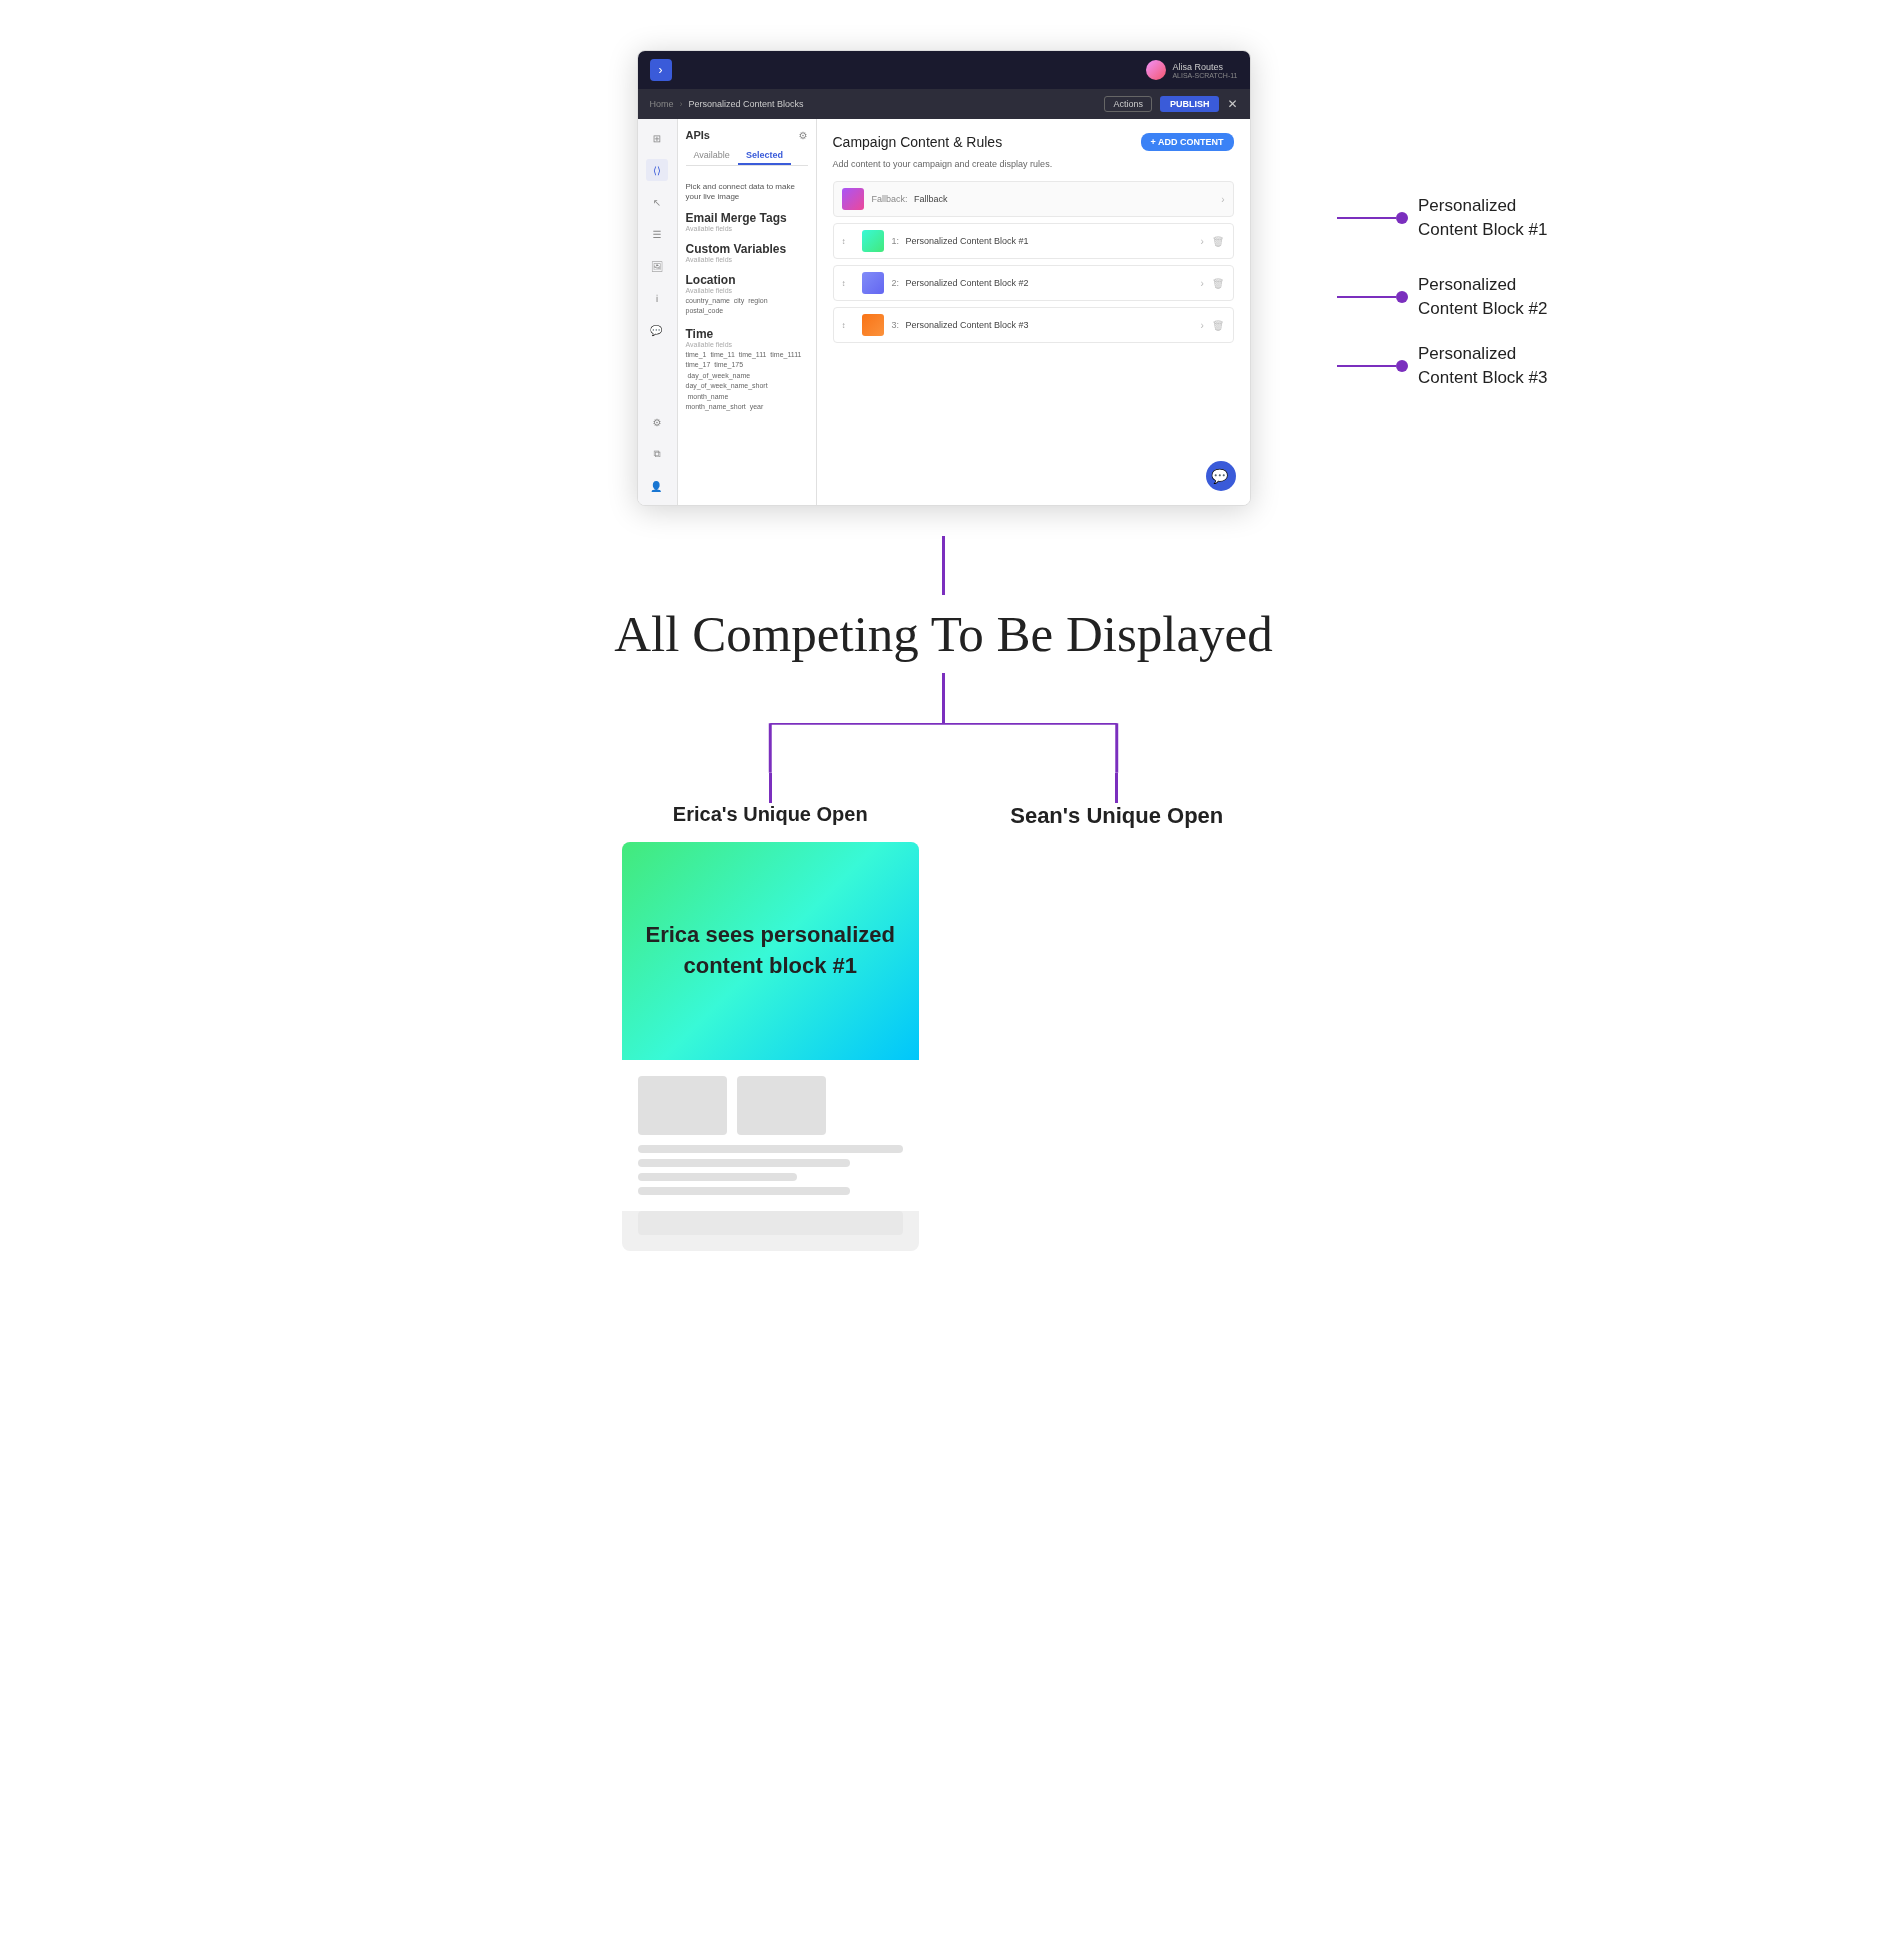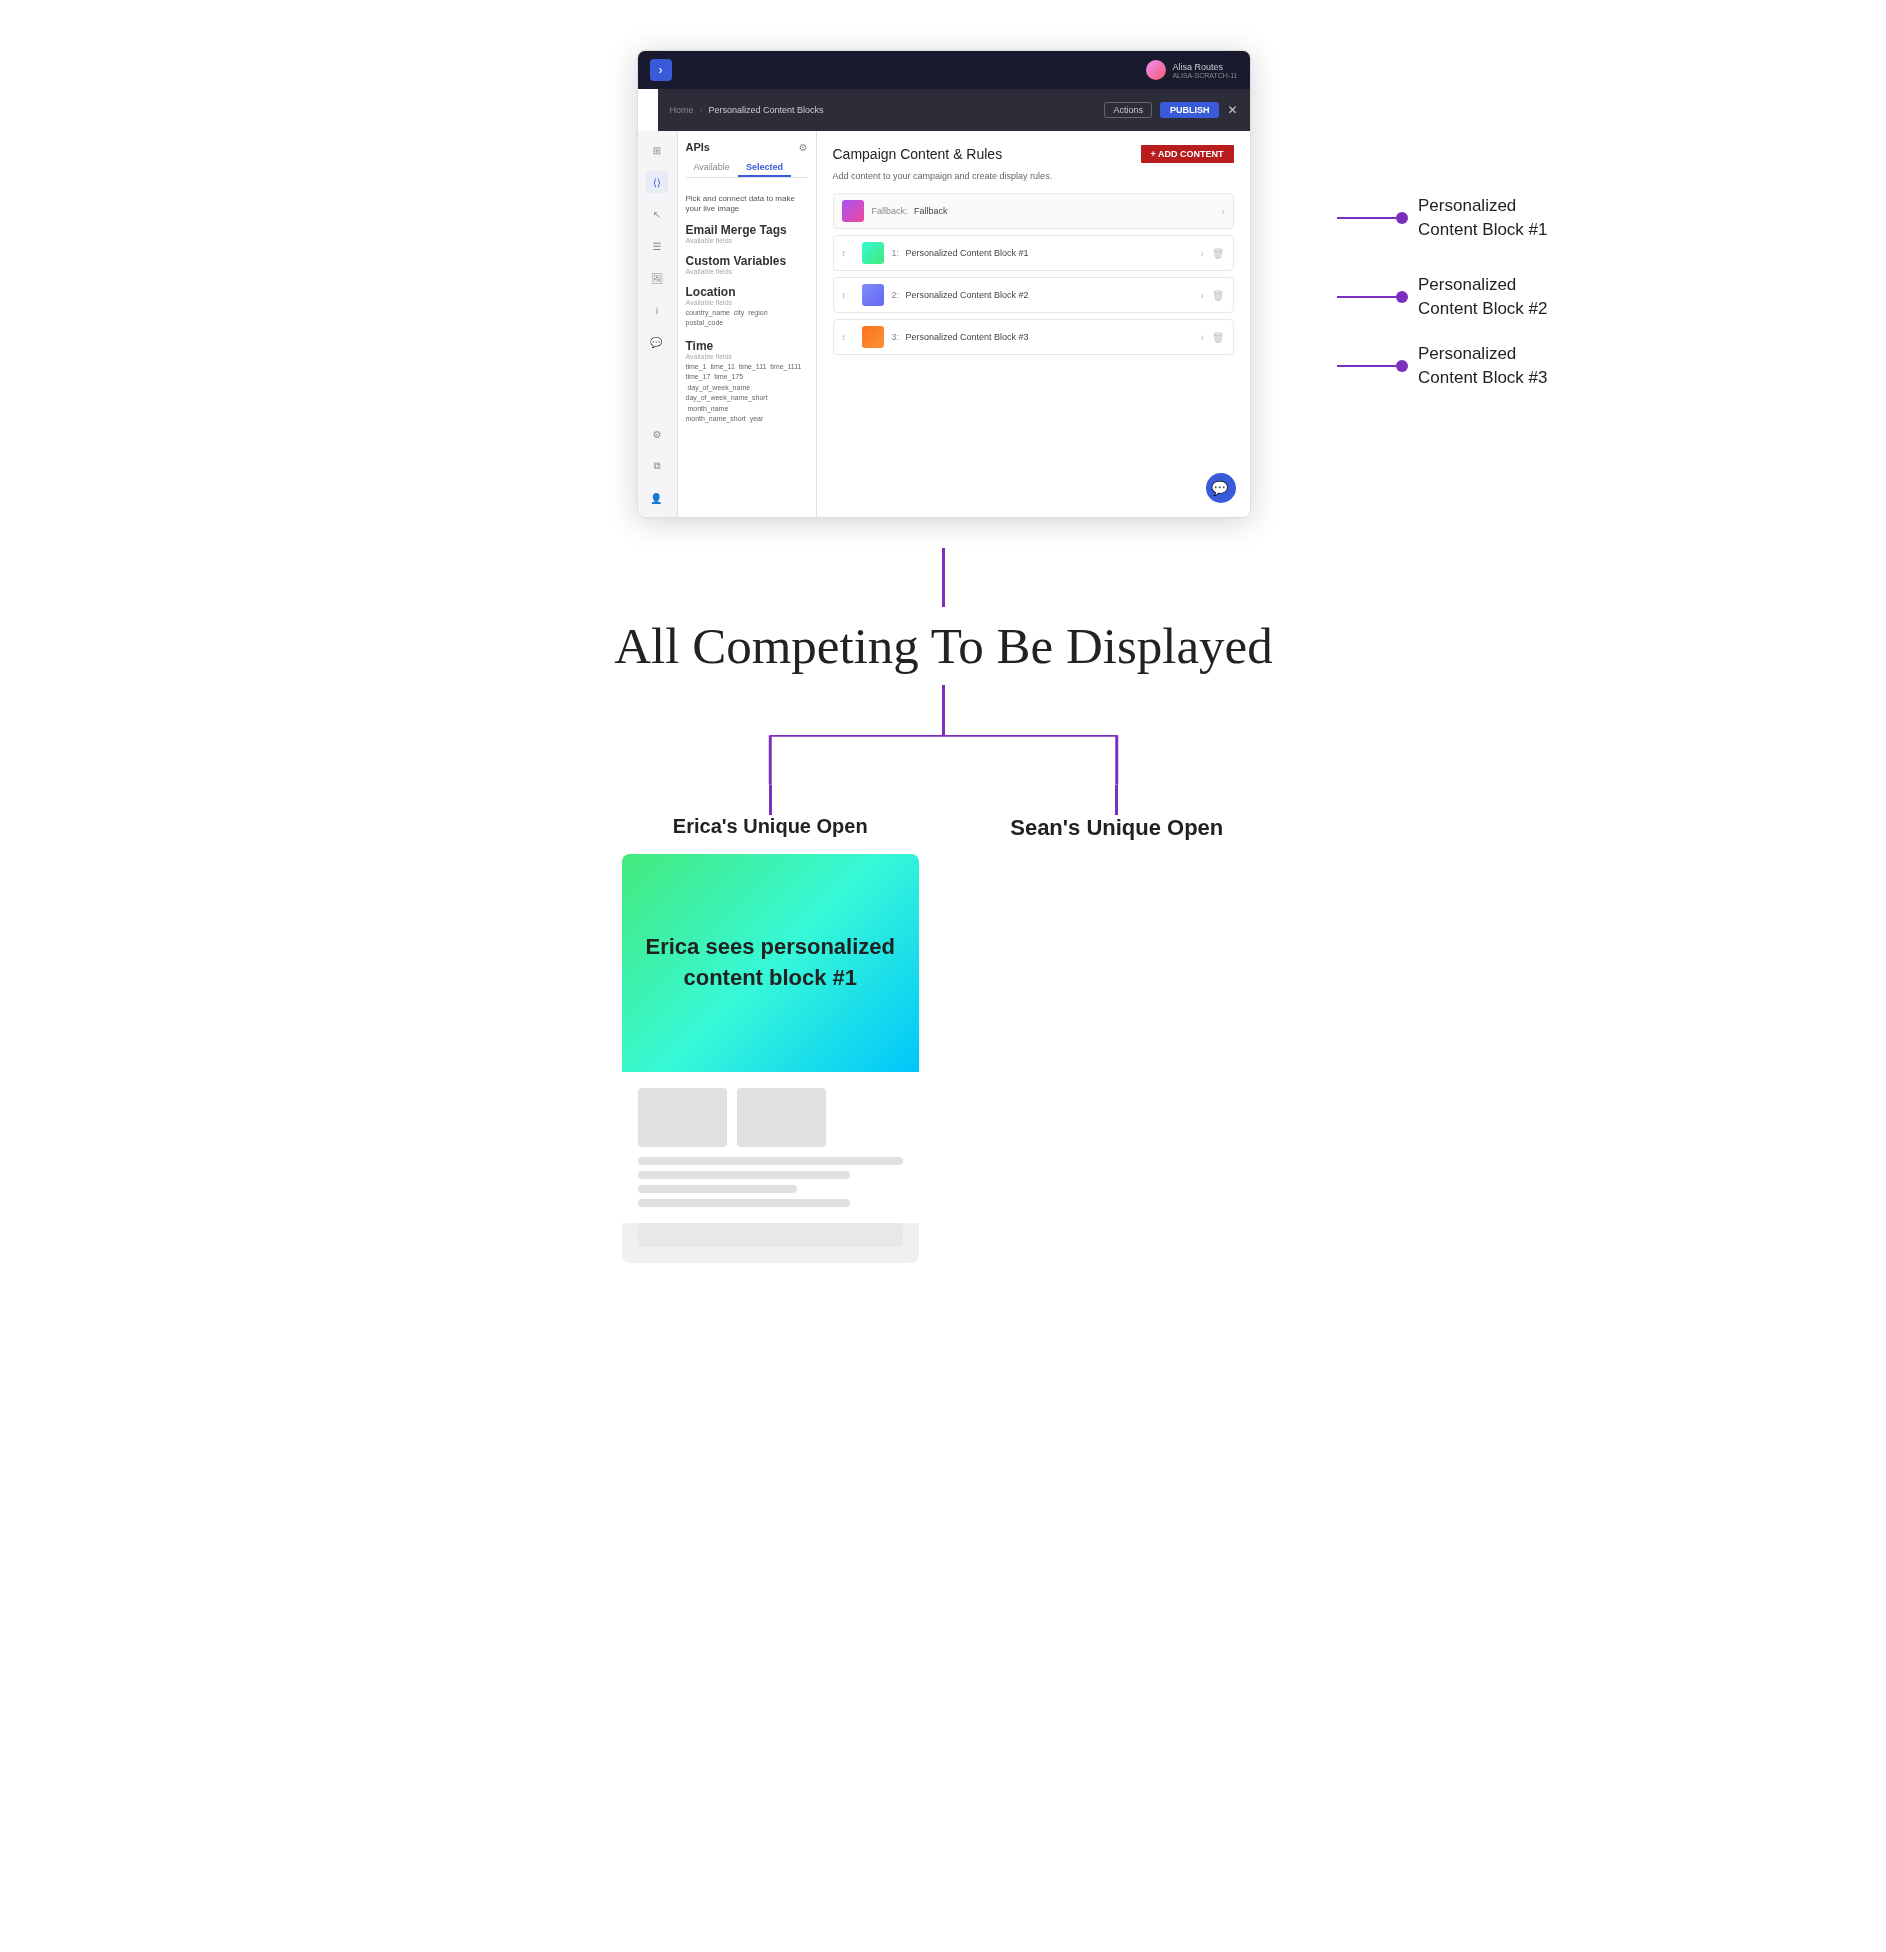--- a/index.html
+++ b/index.html
@@ -70,26 +70,25 @@
     .user-avatar {
       width: 20px;
       height: 20px;
       border-radius: 50%;
       background: linear-gradient(135deg, #f093fb, #f5576c);
     }
 
     
     .mockup-subbar {
       background: #2d2d3a;
-      height: 42px;
+      height: 30px;
       display: flex;
       align-items: center;
       justify-content: space-between;
       padding: 0 12px;
-      margin-left: 20px;
     }
 
     .subbar-actions {
       display: flex;
       align-items: center;
       gap: 8px;
     }
 
     .actions-btn {
       background: transparent;
@@ -245,24 +244,24 @@
       margin-bottom: 8px;
     }
 
     .campaign-title {
       font-size: 14px;
       font-weight: normal;
       color: #222;
     }
 
     .add-content-btn {
-      background: #b91c1c;
+      background: #3b82f6;
       color: #fff;
       border: none;
-      border-radius: 1px;
+      border-radius: 8px;
       font-size: 9px;
       padding: 4px 10px;
       cursor: pointer;
       font-weight: bold;
       text-align: right;
     }
 
     .campaign-desc {
       font-size: 9px;
       color: #666;

